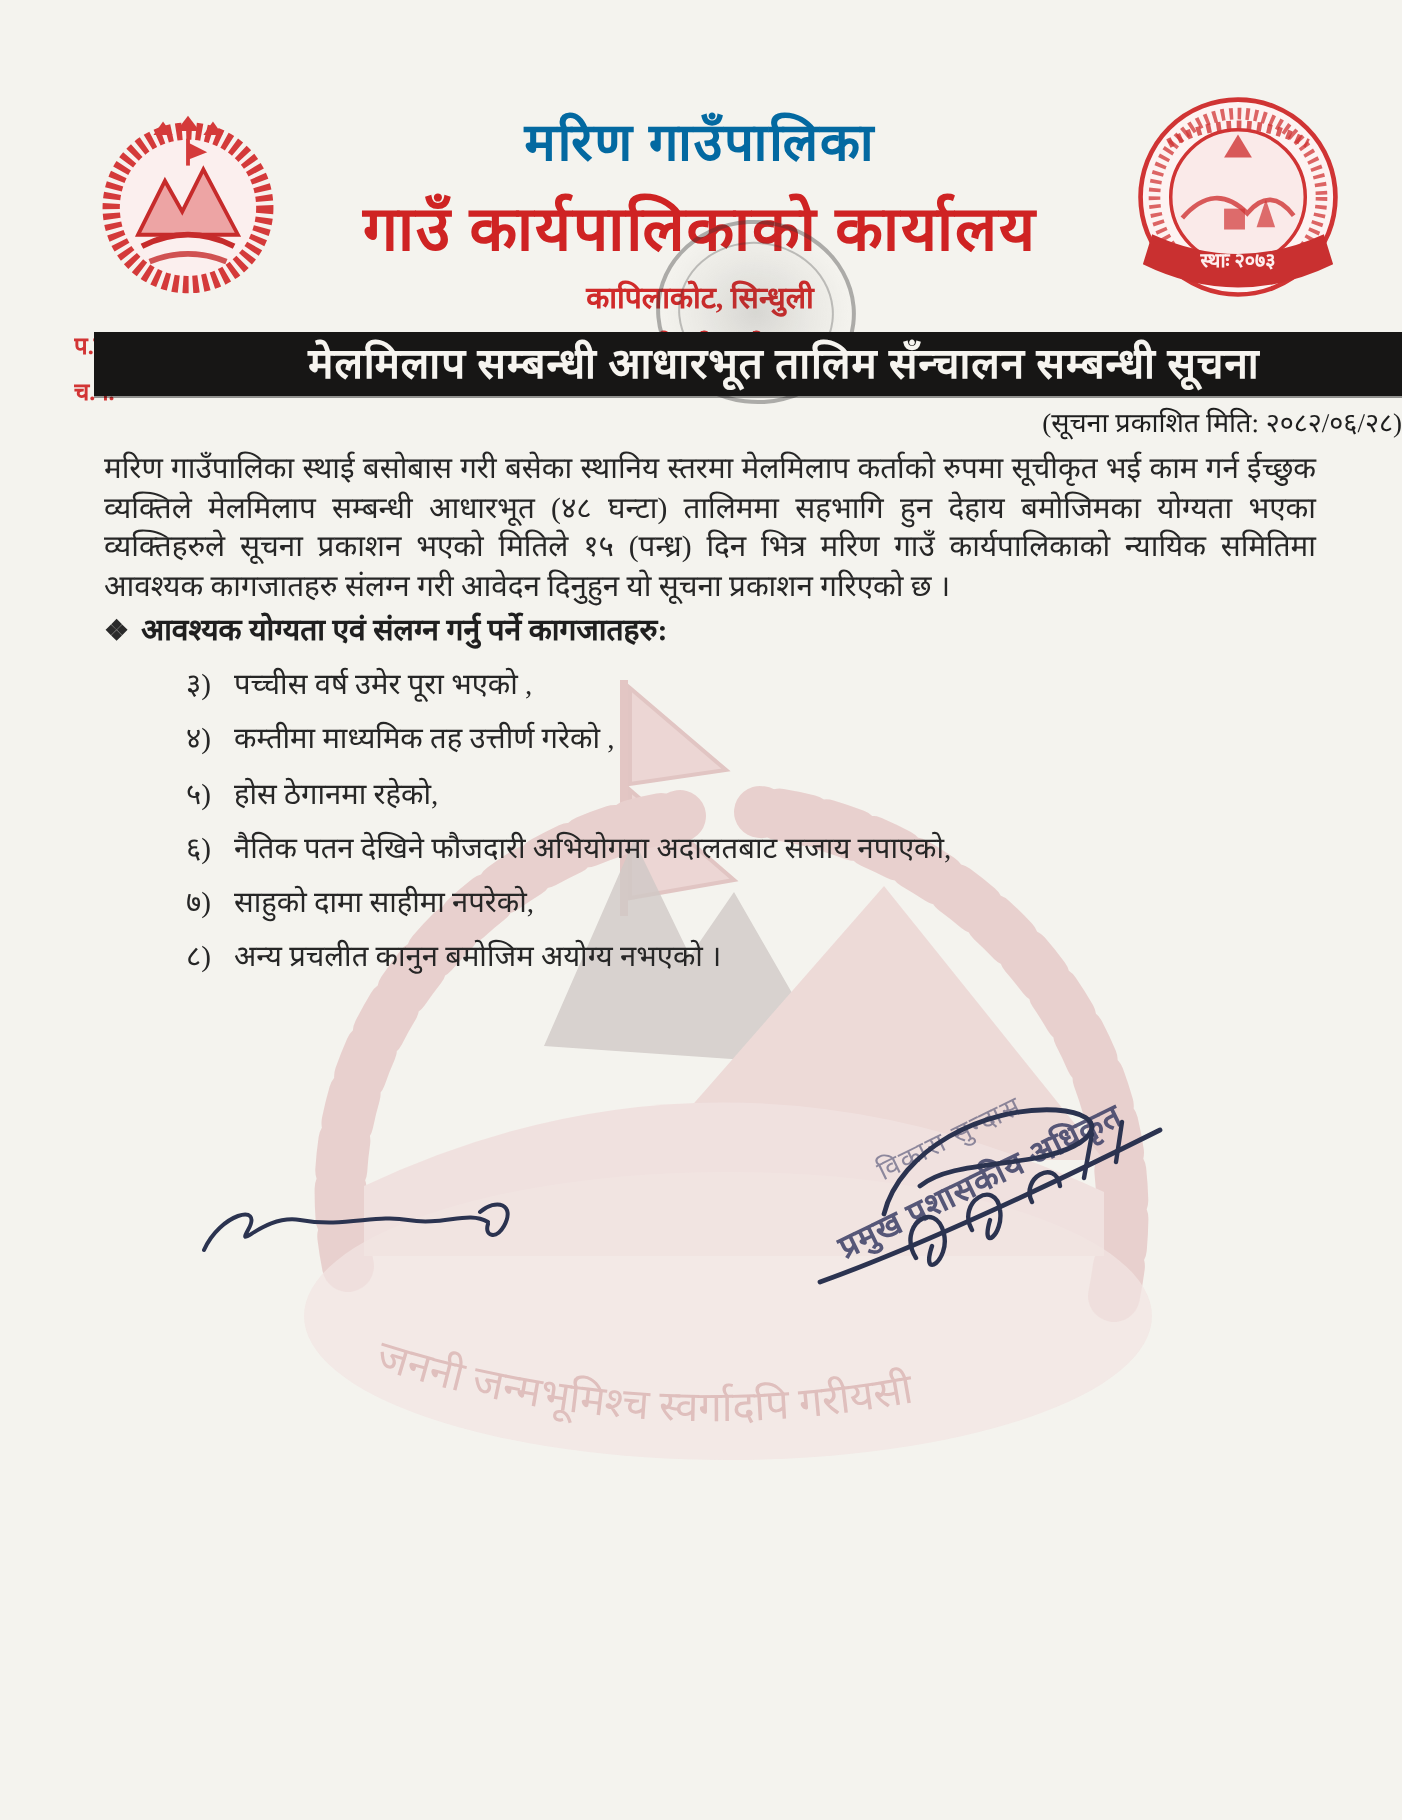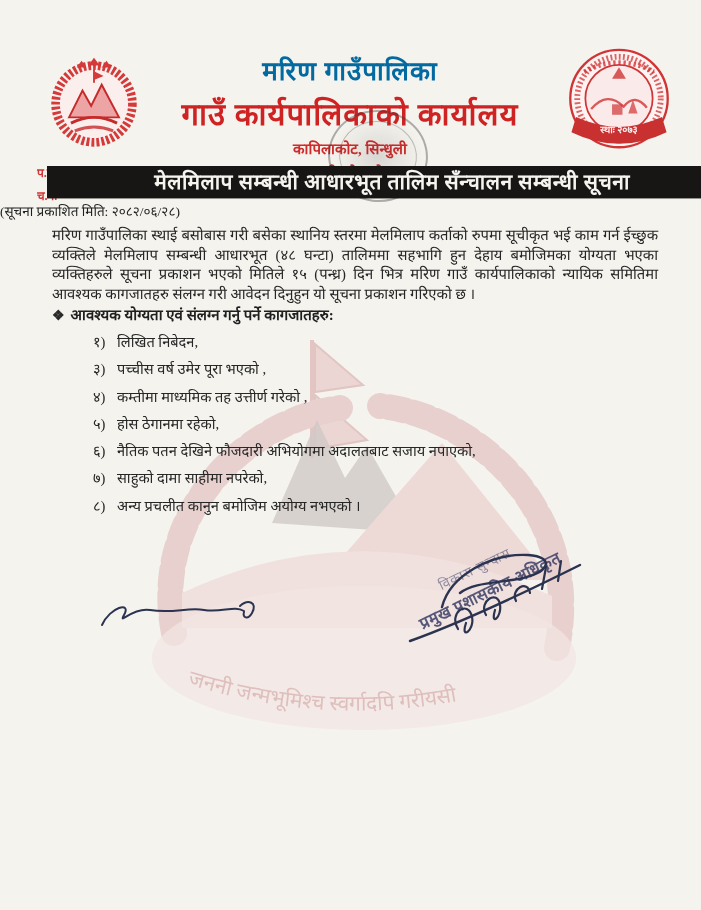--- a/index.html
+++ b/index.html
@@ -36,21 +36,21 @@
   .margin-stamp { left:37px; top:162px; width:24px; color:#d23535; font-size:12px;
     font-weight:bold; line-height:23px; z-index:2; overflow:hidden; white-space:nowrap; }
 
   
   .banner {
     left:47px; top:166px; width:690px; height:32px; background:#171615;
     color:#f6f4ef; font-size:21px; font-weight:bold; text-align:center;
     line-height:33px; z-index:5; letter-spacing:.5px;
     box-shadow:0 1px 0 rgba(0,0,0,.4);
   }
-  .pub-date { left:0; top:202px; width:701px; text-align:left; font-size:13.5px; color:#1e1e1e; z-index:3; }
+  .pub-date { left:0; top:202px; width:701px; text-align:right; font-size:13.5px; color:#1e1e1e; z-index:3; }
 
   
   .body-par {
     left:52px; top:226px; width:606px; margin:0; font-size:14.8px; line-height:19.6px;
     color:#262626; text-align:justify; z-index:3;
   }
   .req-head { left:52px; top:304px; font-size:15px; font-weight:bold; color:#1f1f1f; z-index:3; }
   .req-head .bullet { color:#2a2a2a; margin-right:6px; font-size:14px; }
 
   .req-list { left:93px; top:331px; width:540px; z-index:3; list-style:none; margin:0; padding:0; }
@@ -148,21 +148,20 @@
 
   <div class="abs pub-date">(सूचना प्रकाशित मिति: २०८२/०६/२८)</div>
 
   <p class="abs body-par">मरिण गाउँपालिका स्थाई बसोबास गरी बसेका स्थानिय स्तरमा मेलमिलाप कर्ताको रुपमा सूचीकृत भई काम गर्न ईच्छुक व्यक्तिले मेलमिलाप सम्बन्धी आधारभूत (४८ घन्टा) तालिममा सहभागि हुन देहाय बमोजिमका योग्यता भएका व्यक्तिहरुले सूचना प्रकाशन भएको मितिले १५ (पन्ध्र) दिन भित्र मरिण गाउँ कार्यपालिकाको न्यायिक समितिमा आवश्यक कागजातहरु संलग्न गरी आवेदन दिनुहुन यो सूचना प्रकाशन गरिएको छ ।</p>
 
   <div class="abs req-head">
     <span class="bullet">❖</span><span>आवश्यक योग्यता एवं संलग्न गर्नु पर्ने कागजातहरु:</span>
   </div>
 
   <ol class="abs req-list">
-    <li class="req-item"><span class="num">१)</span><span>लिखित निबेदन,</span></li>
     <li class="req-item"><span class="num">३)</span><span>पच्चीस वर्ष उमेर पूरा भएको ,</span></li>
     <li class="req-item"><span class="num">४)</span><span>कम्तीमा माध्यमिक तह उत्तीर्ण गरेको ,</span></li>
     <li class="req-item"><span class="num">५)</span><span>होस ठेगानमा रहेको,</span></li>
     <li class="req-item"><span class="num">६)</span><span>नैतिक पतन देखिने फौजदारी अभियोगमा अदालतबाट सजाय नपाएको,</span></li>
     <li class="req-item"><span class="num">७)</span><span>साहुको दामा साहीमा नपरेको,</span></li>
     <li class="req-item"><span class="num">८)</span><span>अन्य प्रचलीत कानुन बमोजिम अयोग्य नभएको ।</span></li>
   </ol>
 
   <svg class="abs sig-left" viewBox="0 0 185 62" aria-hidden="true">
     <path d="M10,40 C18,22 40,16 32,30 C26,41 40,22 58,25 C80,29 96,22 112,25 C130,28 142,20 152,26 M148,21 C156,14 166,17 160,28 C156,35 150,33 152,27" fill="none" stroke="#2b3350" stroke-width="2" stroke-linecap="round"></path>

